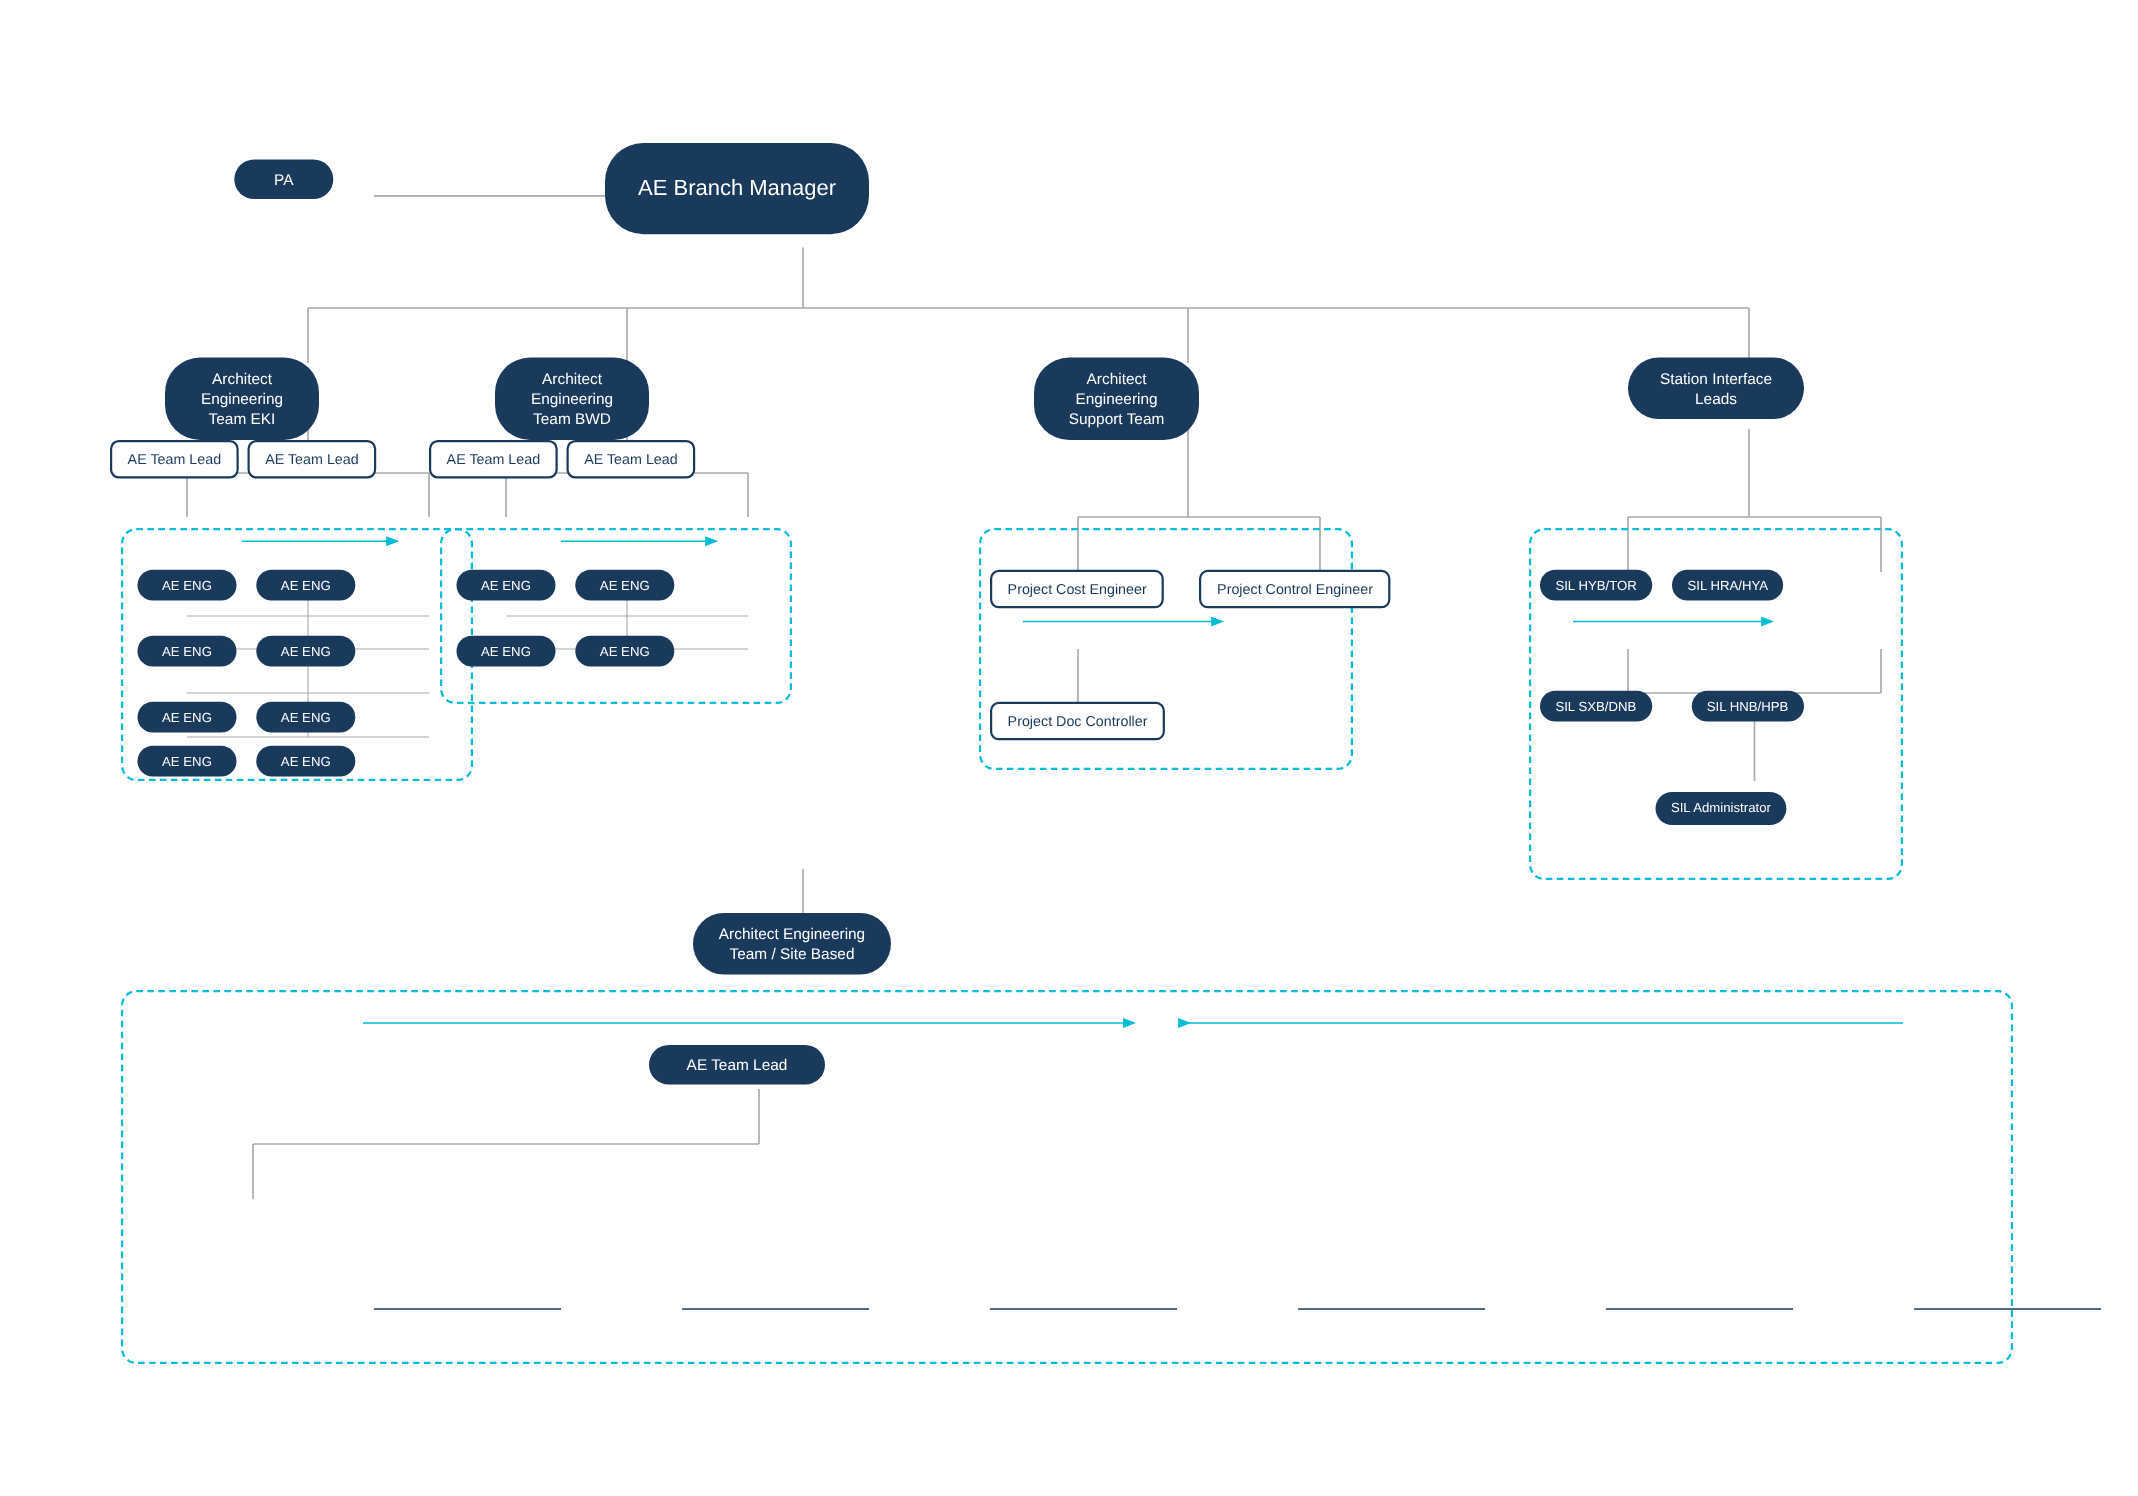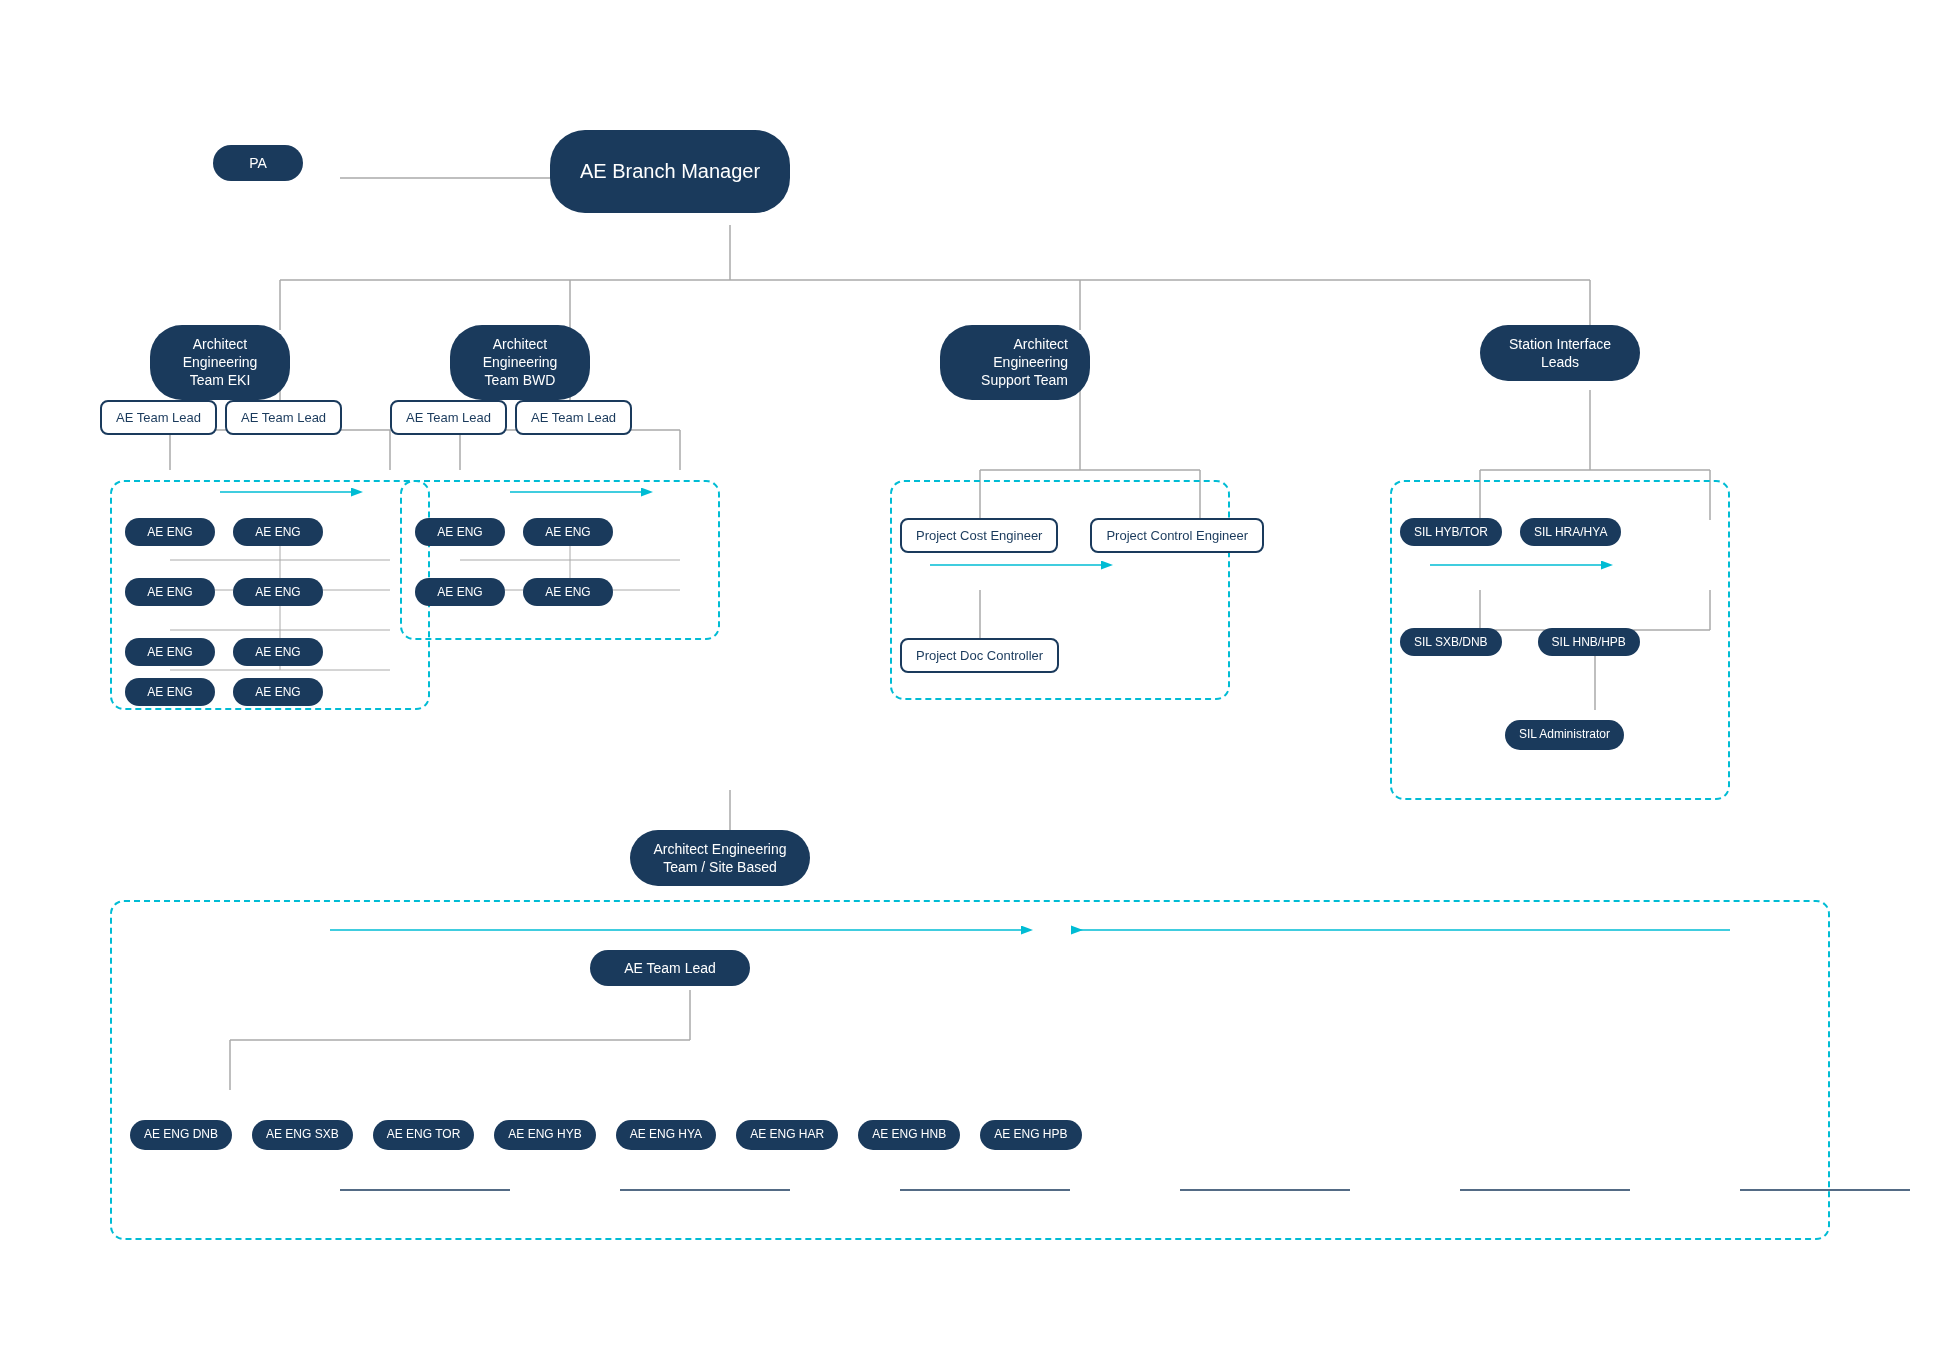--- a/index.html
+++ b/index.html
@@ -217,21 +217,21 @@
 
     <div style="position:absolute; left:120px; top:295px;">
       <div class="node-dark medium multiline" style="min-width:120px; max-width:140px;">Architect Engineering Team EKI</div>
     </div>
 
     <div style="position:absolute; left:420px; top:295px;">
       <div class="node-dark medium multiline" style="min-width:120px; max-width:140px;">Architect Engineering Team BWD</div>
     </div>
 
     <div style="position:absolute; left:910px; top:295px;">
-      <div class="node-dark medium multiline" style="min-width:120px; max-width:150px;text-align:right;">Architect Engineering Support Team</div>
+      <div class="node-dark medium multiline" style="min-width:120px; max-width:150px;">Architect Engineering Support Team</div>
     </div>
 
     <div style="position:absolute; left:1450px; top:295px;">
       <div class="node-dark medium multiline" style="min-width:140px; max-width:160px;">Station Interface Leads</div>
     </div>
 
     <div style="position:absolute; left:70px; top:370px; display:flex; gap:8px;">
       <div class="node-light" style="min-width:110px;">AE Team Lead</div>
       <div class="node-light" style="min-width:110px;">AE Team Lead</div>
     </div>
@@ -293,25 +293,15 @@
     </div>
 
     <div style="position:absolute; left:600px; top:800px;">
       <div class="node-dark medium multiline" style="min-width:160px; max-width:180px;">Architect Engineering Team / Site Based</div>
     </div>
 
     <div style="position:absolute; left:560px; top:920px;">
       <div class="node-dark medium" style="min-width:160px;">AE Team Lead</div>
     </div>
 
-    <div style="position:absolute; left:100px; top:1090px; display:flex; gap:20px;">
-      <div class="node-dark small multiline" style="min-width:90px;">AE ENG DNB</div>
-      <div class="node-dark small multiline" style="min-width:90px;">AE ENG SXB</div>
-      <div class="node-dark small multiline" style="min-width:90px;">AE ENG TOR</div>
-      <div class="node-dark small multiline" style="min-width:90px;">AE ENG HYB</div>
-      <div class="node-dark small multiline" style="min-width:90px;">AE ENG HYA</div>
-      <div class="node-dark small multiline" style="min-width:90px;">AE ENG HAR</div>
-      <div class="node-dark small multiline" style="min-width:90px;">AE ENG HNB</div>
-      <div class="node-dark small multiline" style="min-width:90px;">AE ENG HPB</div>
-    </div>
 
   </div>
 </div>
 
 </body></html>

